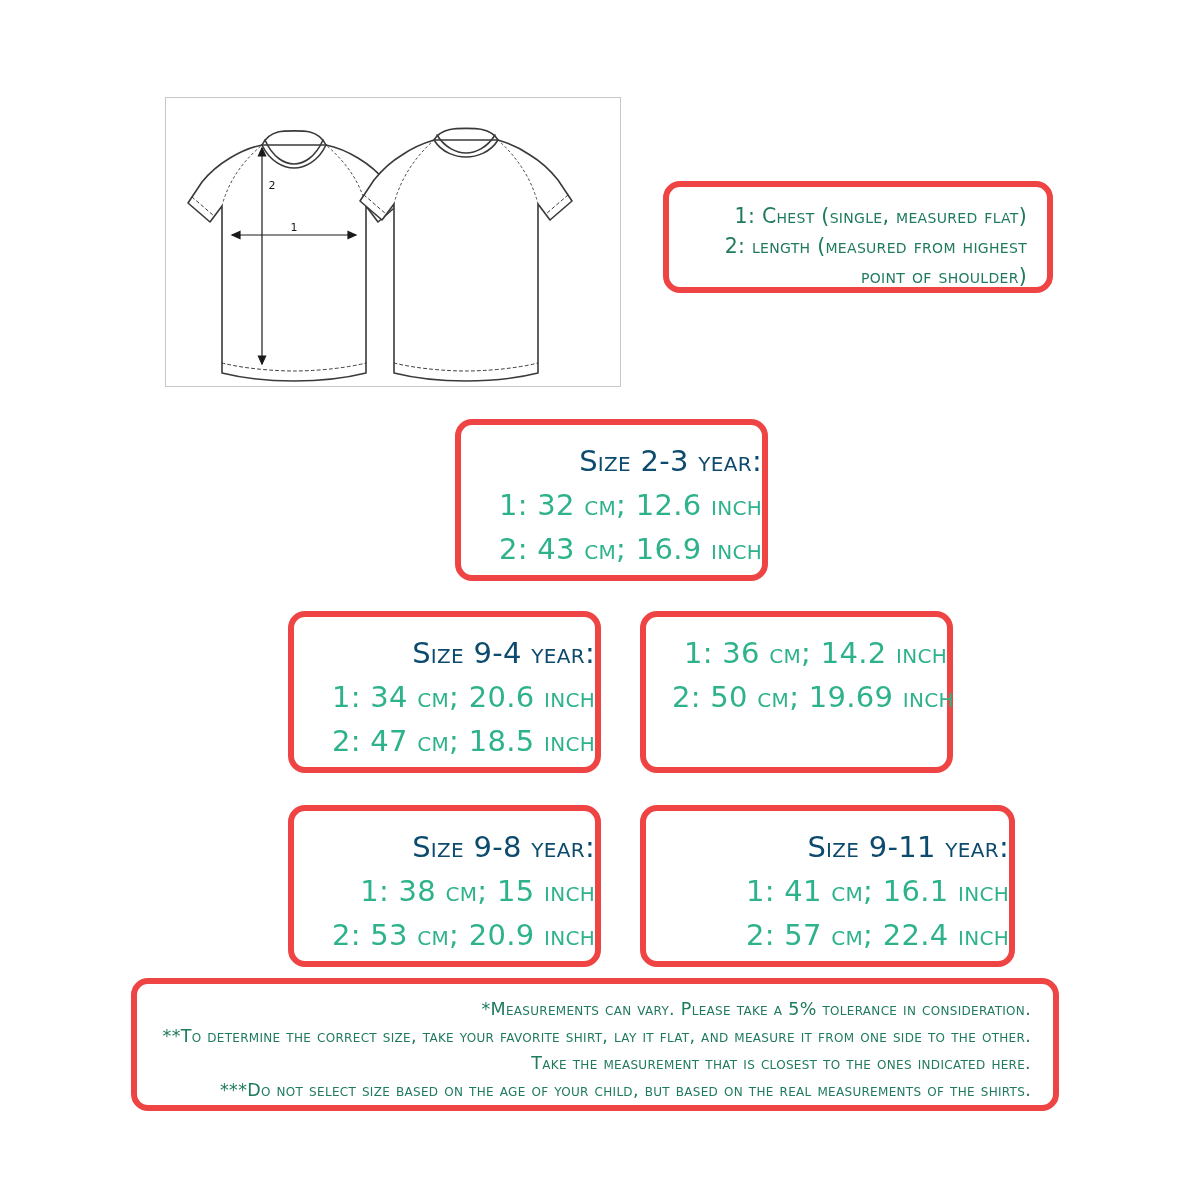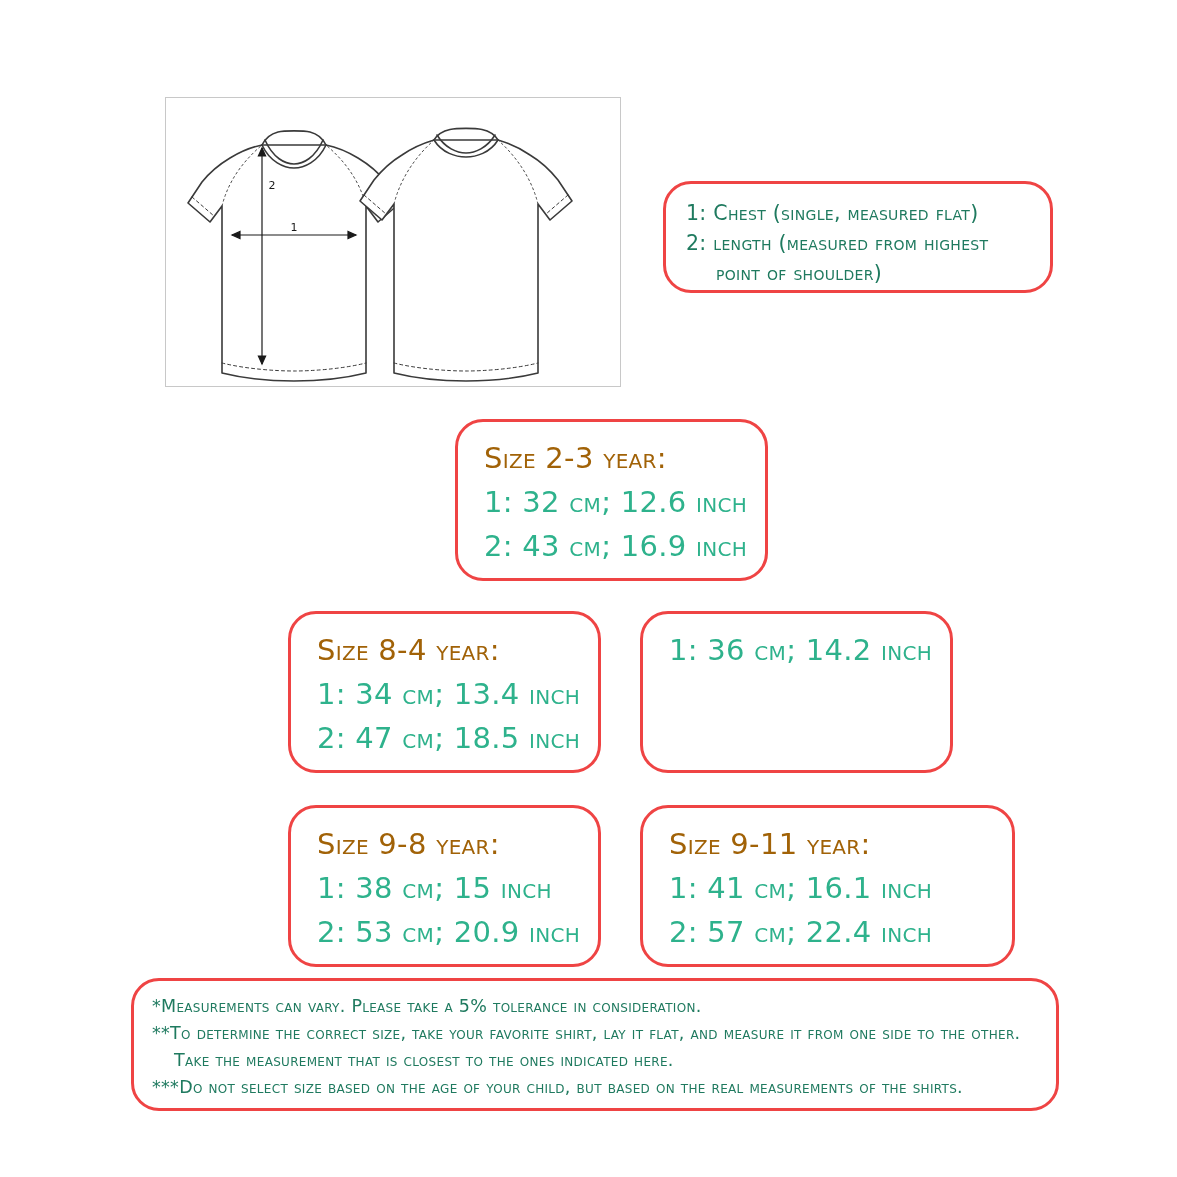--- a/index.html
+++ b/index.html
@@ -25,27 +25,28 @@
     border: 1px solid #c8c8c8;
     background: #ffffff;
     box-sizing: border-box;
   }
   #drawing-panel svg { display: block; }
 
   
   .tealbox {
     position: absolute;
     box-sizing: border-box;
-    border: 3px solid #ef4444;
-    border-radius: 28px;
+    border: 6px solid #ef4444;
+    border-radius: 17px;
     background: #ffffff;
     color: #2eb28c;
     font-family: "DejaVu Sans", sans-serif;
     font-variant: small-caps;
     letter-spacing: 0.3px;
+    text-align: right;
   }
   .tealbox .line {
     white-space: pre;
     display: block;
   }
 
   
   #legend-box {
     left: 663px;
     top: 181px;
@@ -59,21 +60,21 @@
   #legend-box .indent { padding-left: 30px; }
 
   
   .sizecard {
     padding: 14px 0 0 26px;
     font-size: 29px;
     line-height: 44px;
     color: #2eb28c;
   }
   .sizecard .title {
-    color: #a16207;
+    color: #0c4a6e;
   }
 
   #card-23 { left: 455px; top: 419px; width: 313px; height: 162px; }
   #card-34 { left: 288px; top: 611px; width: 313px; height: 162px; }
   #card-56 { left: 640px; top: 611px; width: 313px; height: 162px; }
   #card-78 { left: 288px; top: 805px; width: 313px; height: 162px; }
   #card-911{ left: 640px; top: 805px; width: 375px; height: 162px; }
 
   
   #notes-box {
@@ -174,27 +175,28 @@
   <span class="line indent">point of shoulder)</span>
 </div>
 
 <div class="tealbox sizecard" id="card-23">
   <span class="line title">Size 2-3 year:</span>
   <span class="line">1: 32 cm; 12.6 inch</span>
   <span class="line">2: 43 cm; 16.9 inch</span>
 </div>
 
 <div class="tealbox sizecard" id="card-34">
-  <span class="line title">Size 8-4 year:</span>
-  <span class="line">1: 34 cm; 13.4 inch</span>
+  <span class="line title">Size 9-4 year:</span>
+  <span class="line">1: 34 cm; 20.6 inch</span>
   <span class="line">2: 47 cm; 18.5 inch</span>
 </div>
 
 <div class="tealbox sizecard" id="card-56">
   <span class="line">1: 36 cm; 14.2 inch</span>
+  <span class="line">2: 50 cm; 19.69 inch</span>
 </div>
 
 <div class="tealbox sizecard" id="card-78">
   <span class="line title">Size 9-8 year:</span>
   <span class="line">1: 38 cm; 15 inch</span>
   <span class="line">2: 53 cm; 20.9 inch</span>
 </div>
 
 <div class="tealbox sizecard" id="card-911">
   <span class="line title">Size 9-11 year:</span>

